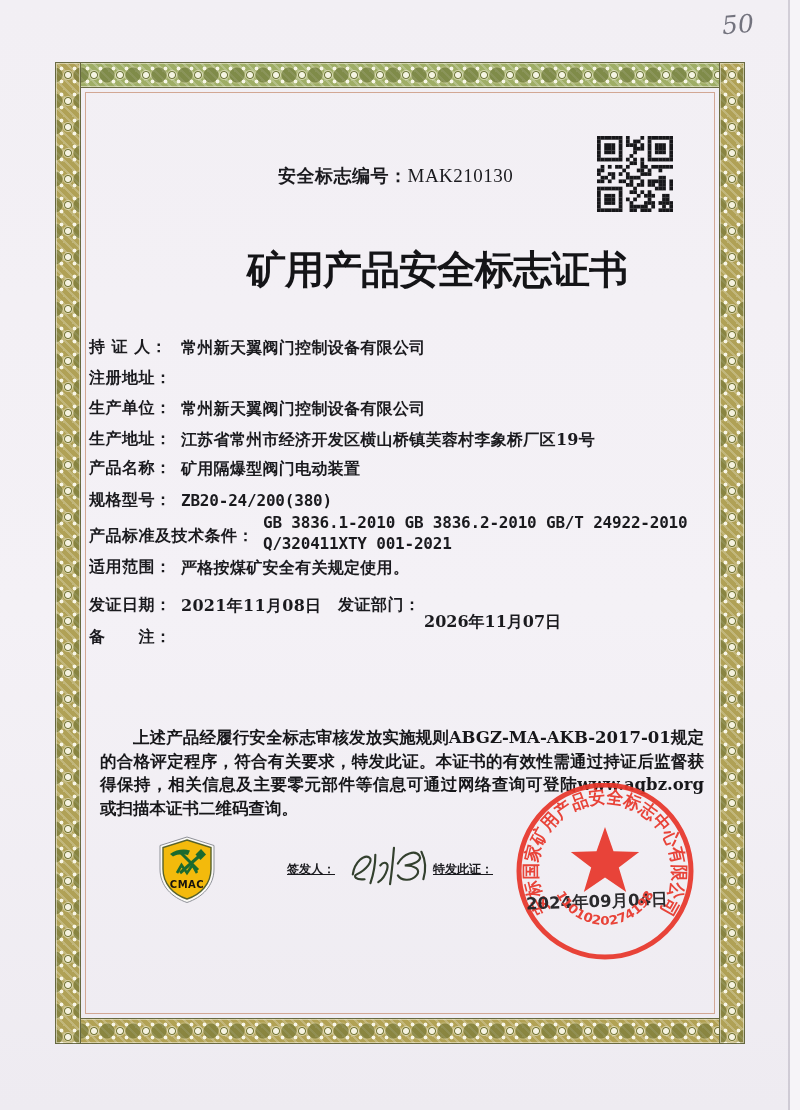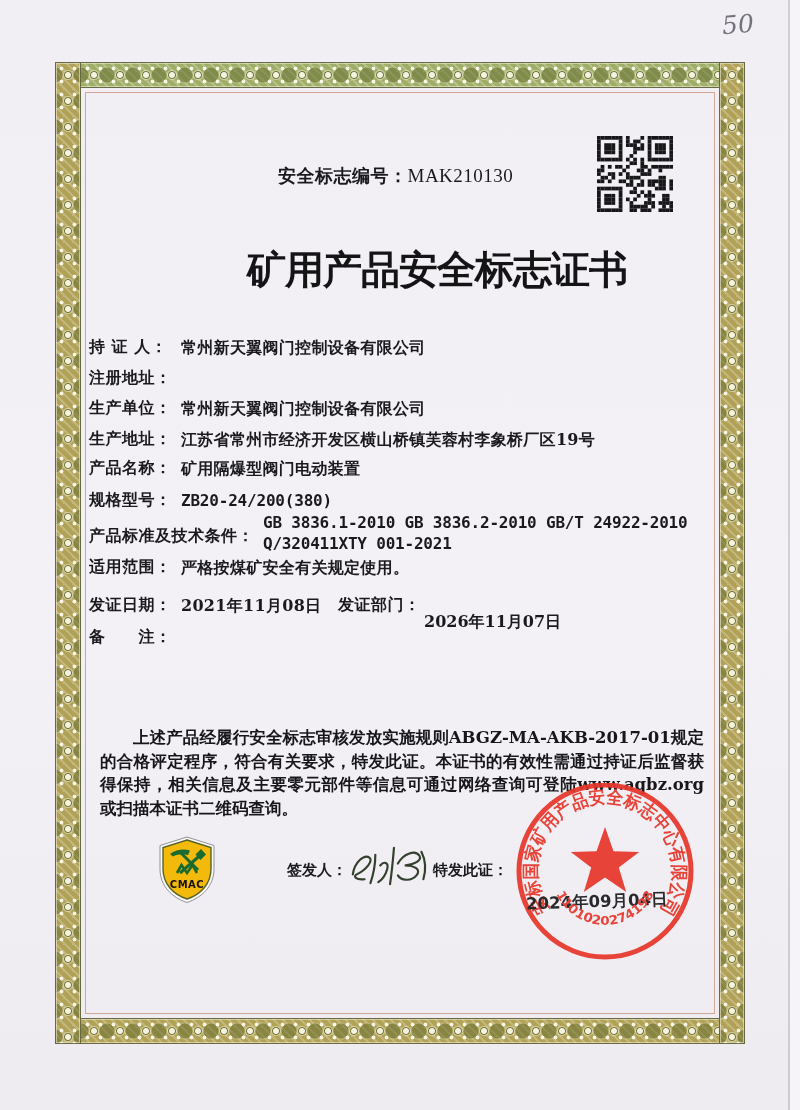--- a/index.html
+++ b/index.html
@@ -52,21 +52,21 @@
   .row.std .lab{top:7px;}
   .row.dates .lab2{position:absolute;left:252px;top:0;white-space:nowrap;letter-spacing:.5px;}
   .row.dates .val2{position:absolute;left:338px;top:1px;white-space:nowrap;
     font-family:"DejaVu Serif",serif;margin-top:16px;}
 
   .statement{position:absolute;left:100px;top:726px;width:604px;
     font-size:16.5px;font-weight:700;line-height:23.5px;text-indent:2em;
     text-align:justify;font-family:"DejaVu Serif",serif;color:#17171a;}
 
   .cmac{position:absolute;left:157px;top:835px;width:60px;height:70px;}
-  .signer-label,.issuer-label{position:absolute;top:861px;font-size:15px;font-weight:700;}
+  .signer-label,.issuer-label{position:absolute;top:861px;font-size:12px;font-weight:700;text-decoration:underline;}
   .signer-label{left:287px;}
   .issuer-label{left:433px;}
   .signature{position:absolute;left:343px;top:838px;width:98px;height:58px;}
   .stamp{position:absolute;left:503px;top:783px;width:204px;height:204px;opacity:.93;}
   .stamp text{font-weight:700;}
 </style>
 </head>
 <body>
 
 <div class="page">

